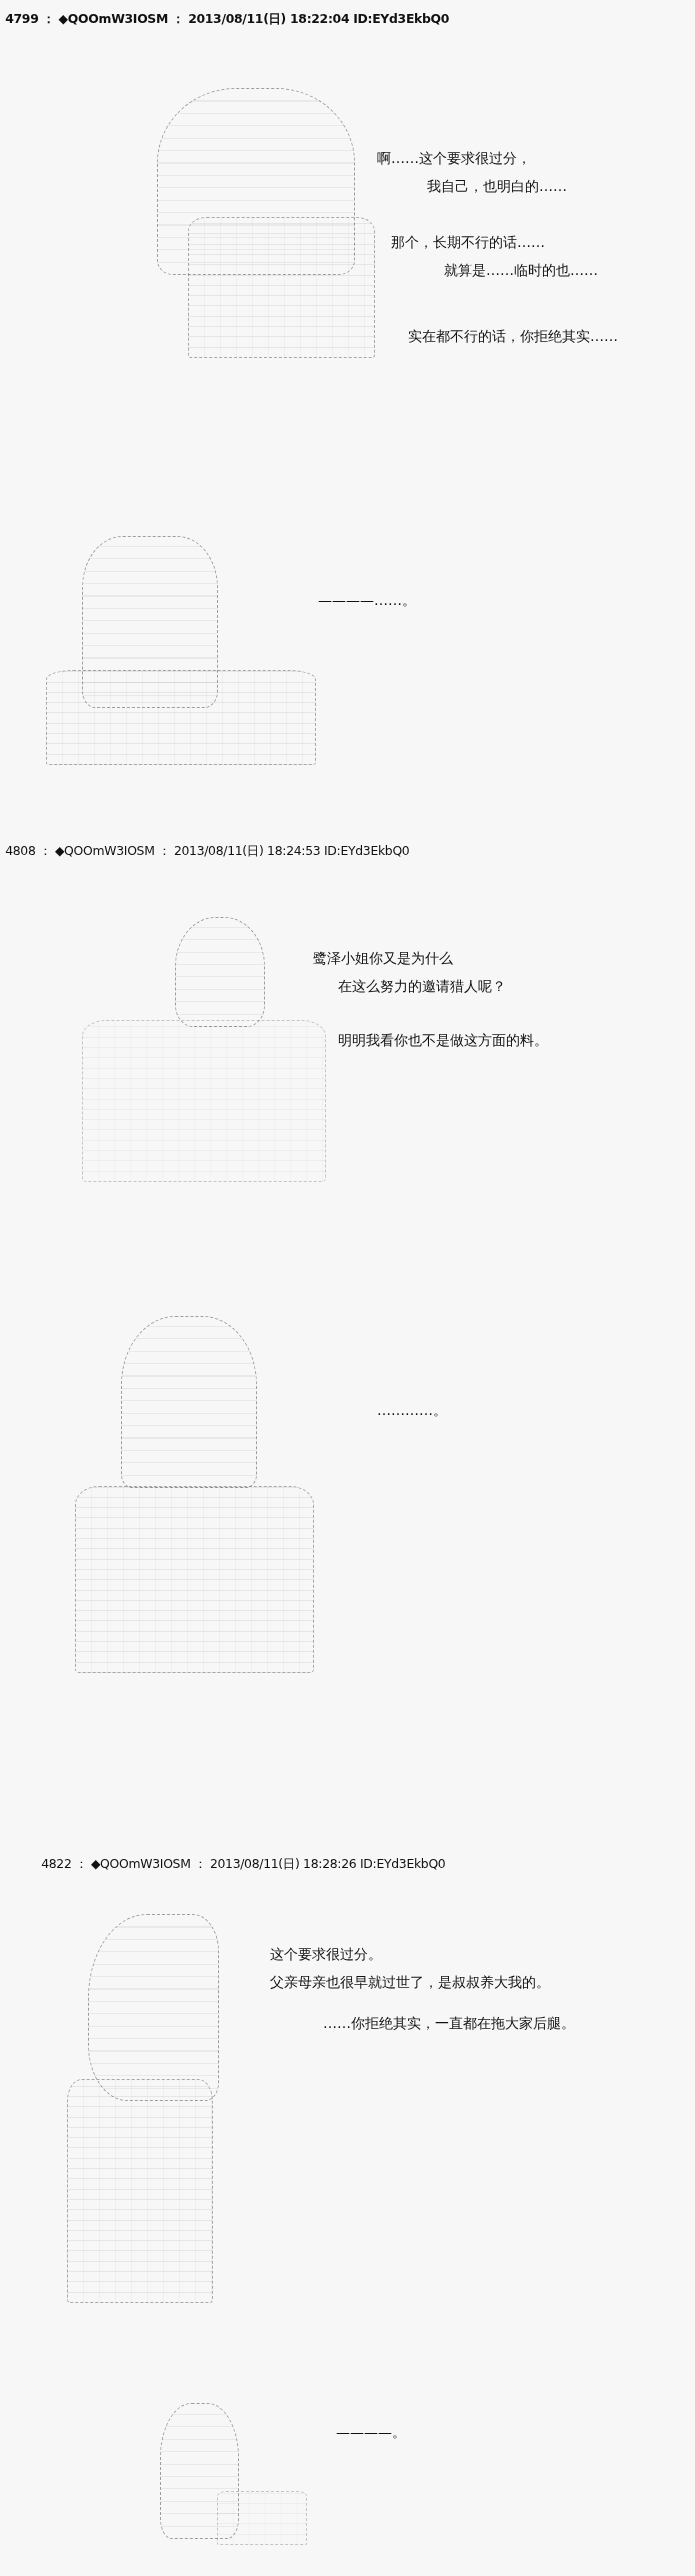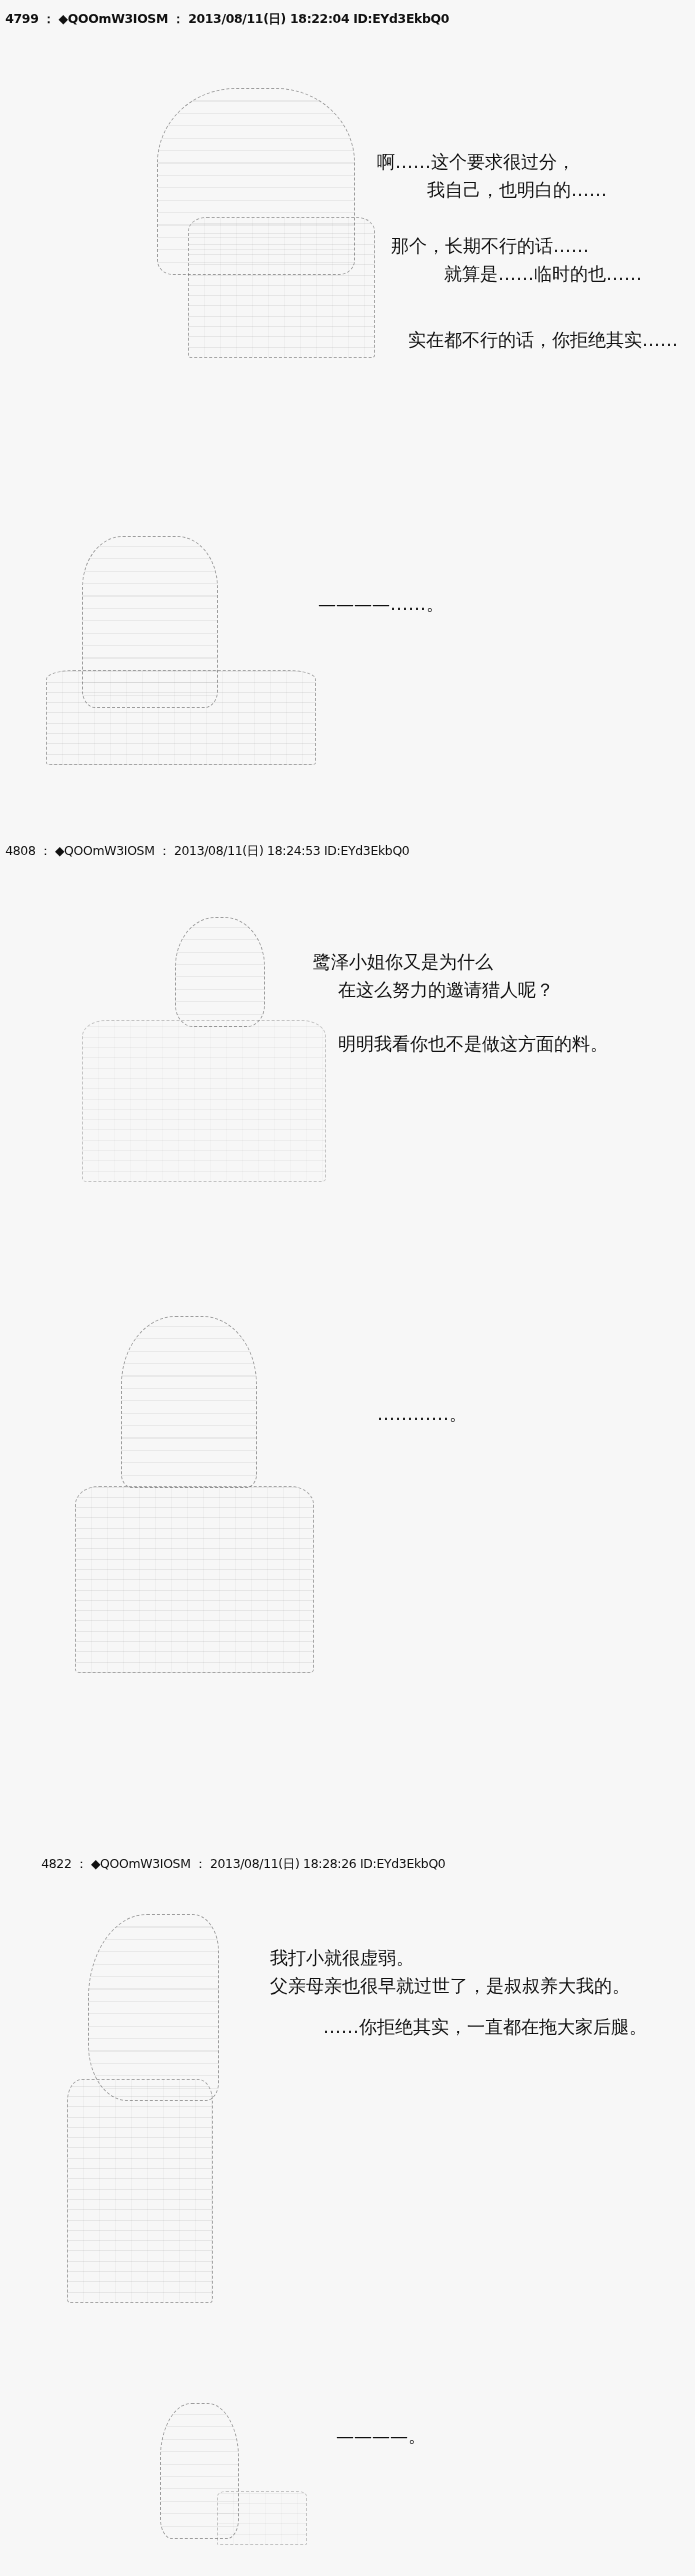--- a/index.html
+++ b/index.html
@@ -15,21 +15,21 @@
   .post-header {
     position: absolute;
     left: 5.2px;
     font-size: 12.4px;
     letter-spacing: -0.3px;
     white-space: nowrap;
     color: #111;
   }
   .line {
     position: absolute;
-    font-size: 18px;
+    font-size: 14px;
     white-space: nowrap;
     color: #111;
   }
   .figure {
     position: absolute;
     border: 0;
   }
   .fig-shape {
     position: absolute;
     border: 1px dashed #555;
@@ -92,21 +92,21 @@
 </div>
 
 <div>
   <div class="post-header" style="top:1856px;margin-left:36px;">4822 ： ◆QOOmW3IOSM ： 2013/08/11(日) 18:28:26 ID:EYd3EkbQ0</div>
 
   <div class="figure" style="left:67px; top:1914px; width:155px; height:386px;">
     <div class="fig-shape" style="left:20.6px; top:0; width:129px; height:185px; border-radius:45% 20% 10% 30%;"></div>
     <div class="fig-body" style="left:0; top:165px; width:144px; height:222px;"></div>
   </div>
 
-  <div class="line" style="left:270px; top:1946px;">我打小就很虚弱。</div>
+  <div class="line" style="left:270px; top:1946px;">这个要求很过分。</div>
   <div class="line" style="left:270px; top:1974px;">父亲母亲也很早就过世了，是叔叔养大我的。</div>
   <div class="line" style="left:323px; top:2015px;">……你拒绝其实，一直都在拖大家后腿。</div>
 
   <div class="figure" style="left:160px; top:2403px; width:144px; height:139px;">
     <div class="fig-shape" style="left:0; top:0; width:77px; height:134px; border-radius:40% 40% 15% 15%;"></div>
     <div class="fig-body" style="left:57px; top:88px; width:88px; height:52px; opacity:0.35;"></div>
   </div>
 
   <div class="line" style="left:336px; top:2424px;">————。</div>
 </div>

